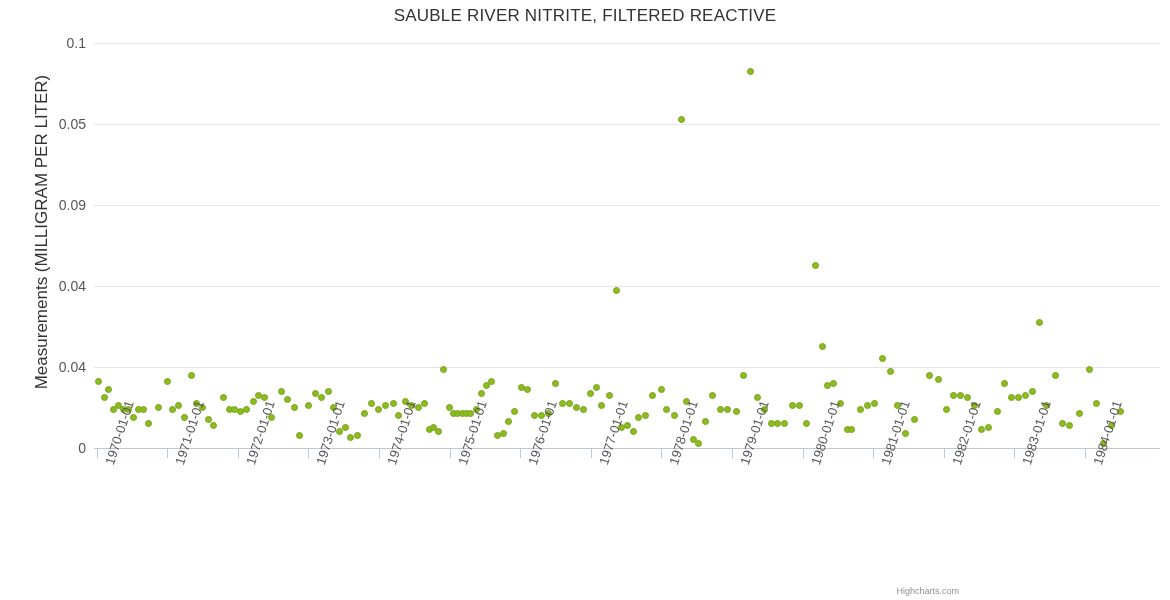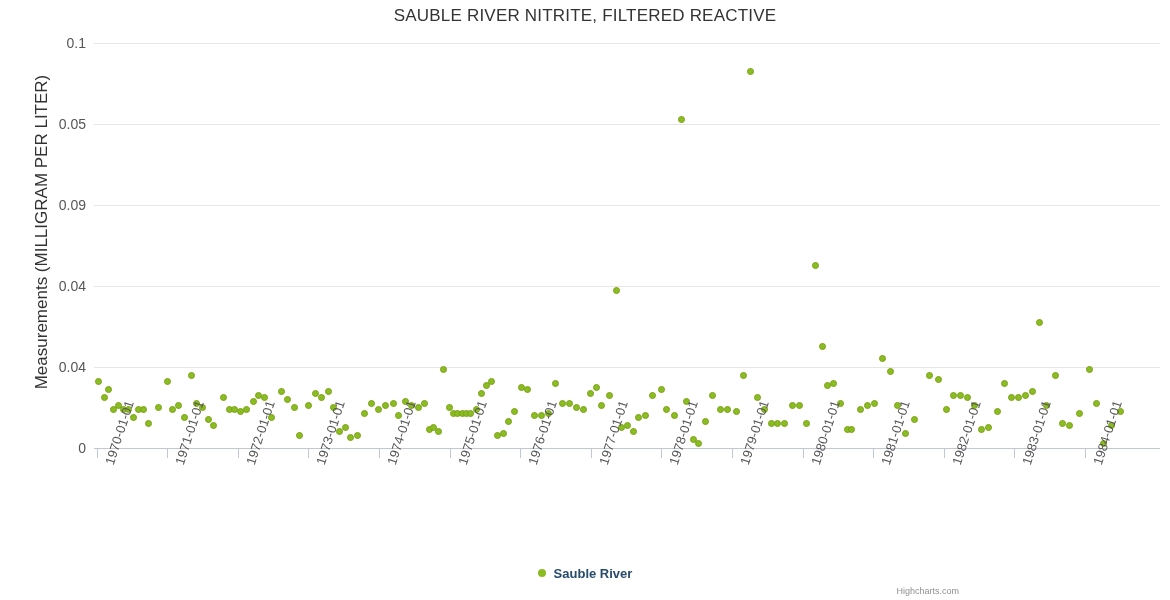--- a/index.html
+++ b/index.html
@@ -320,20 +320,15 @@
       <div class="xtick-mark" style="left: 873.1px;"></div>
       <div class="xtick-lbl" style="left: 878.1px;">1981-01-01</div>
       <div class="xtick-mark" style="left: 943.7px;"></div>
       <div class="xtick-lbl" style="left: 948.7px;">1982-01-01</div>
       <div class="xtick-mark" style="left: 1014.3px;"></div>
       <div class="xtick-lbl" style="left: 1019.3px;">1983-01-01</div>
       <div class="xtick-mark" style="left: 1084.9px;"></div>
       <div class="xtick-lbl" style="left: 1089.9px;">1984-01-01</div>
     </div>
 
-  <div class="legend">
-    <span class="legend-item">
-      <span class="legend-dot"></span><span class="legend-label">Sauble River</span>
-    </span>
-  </div>
 
   <div class="credits">Highcharts.com</div>
 </div>
 
 </body></html>

